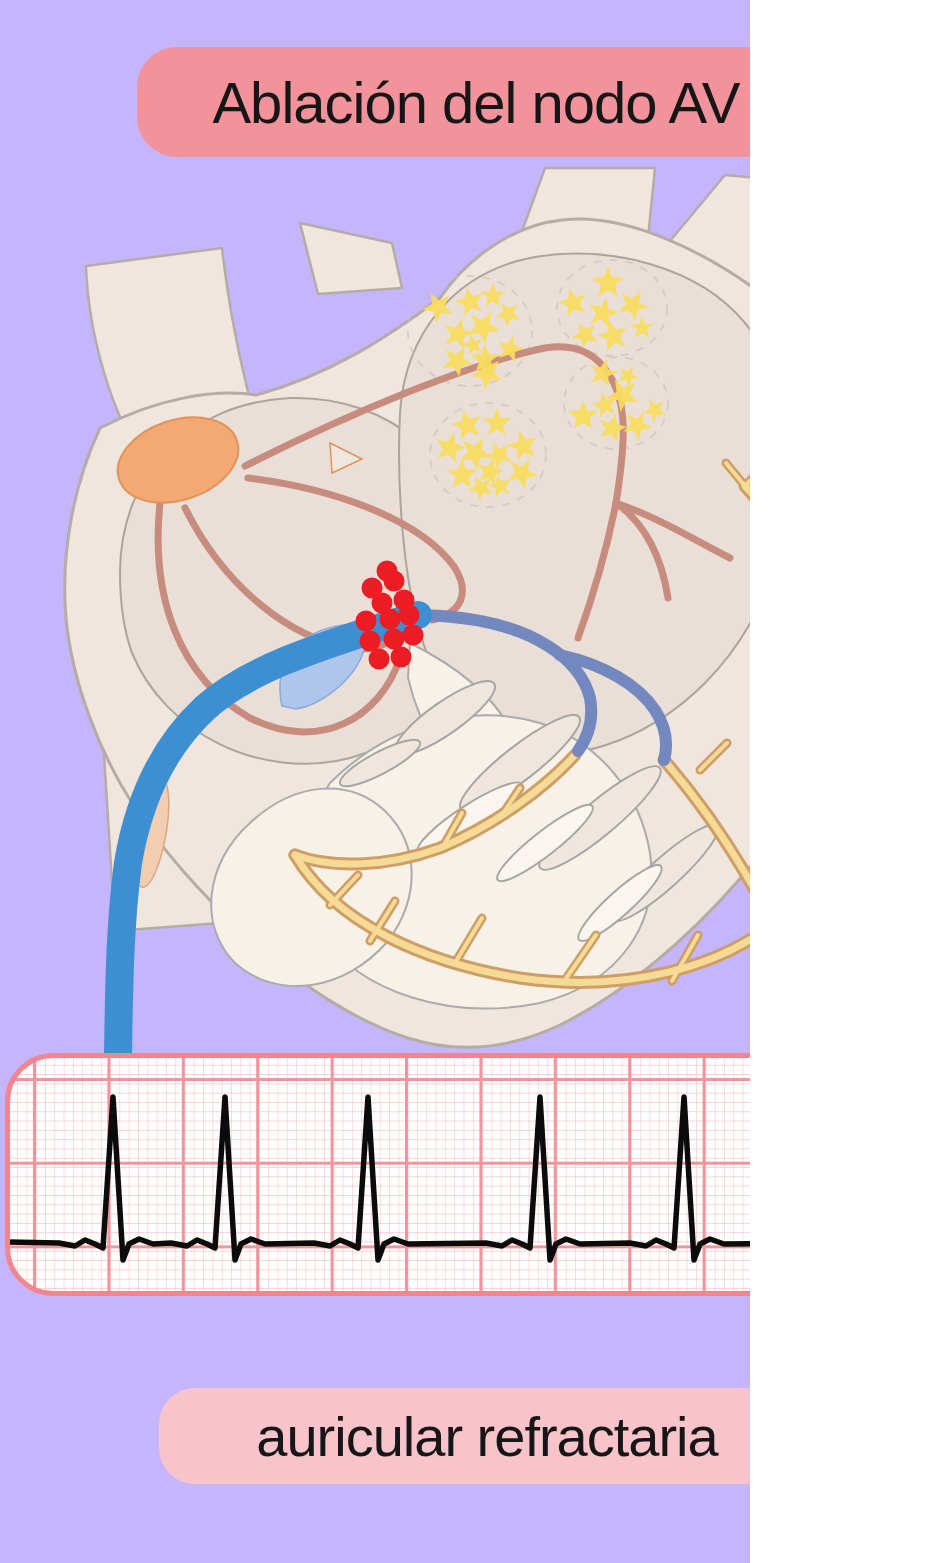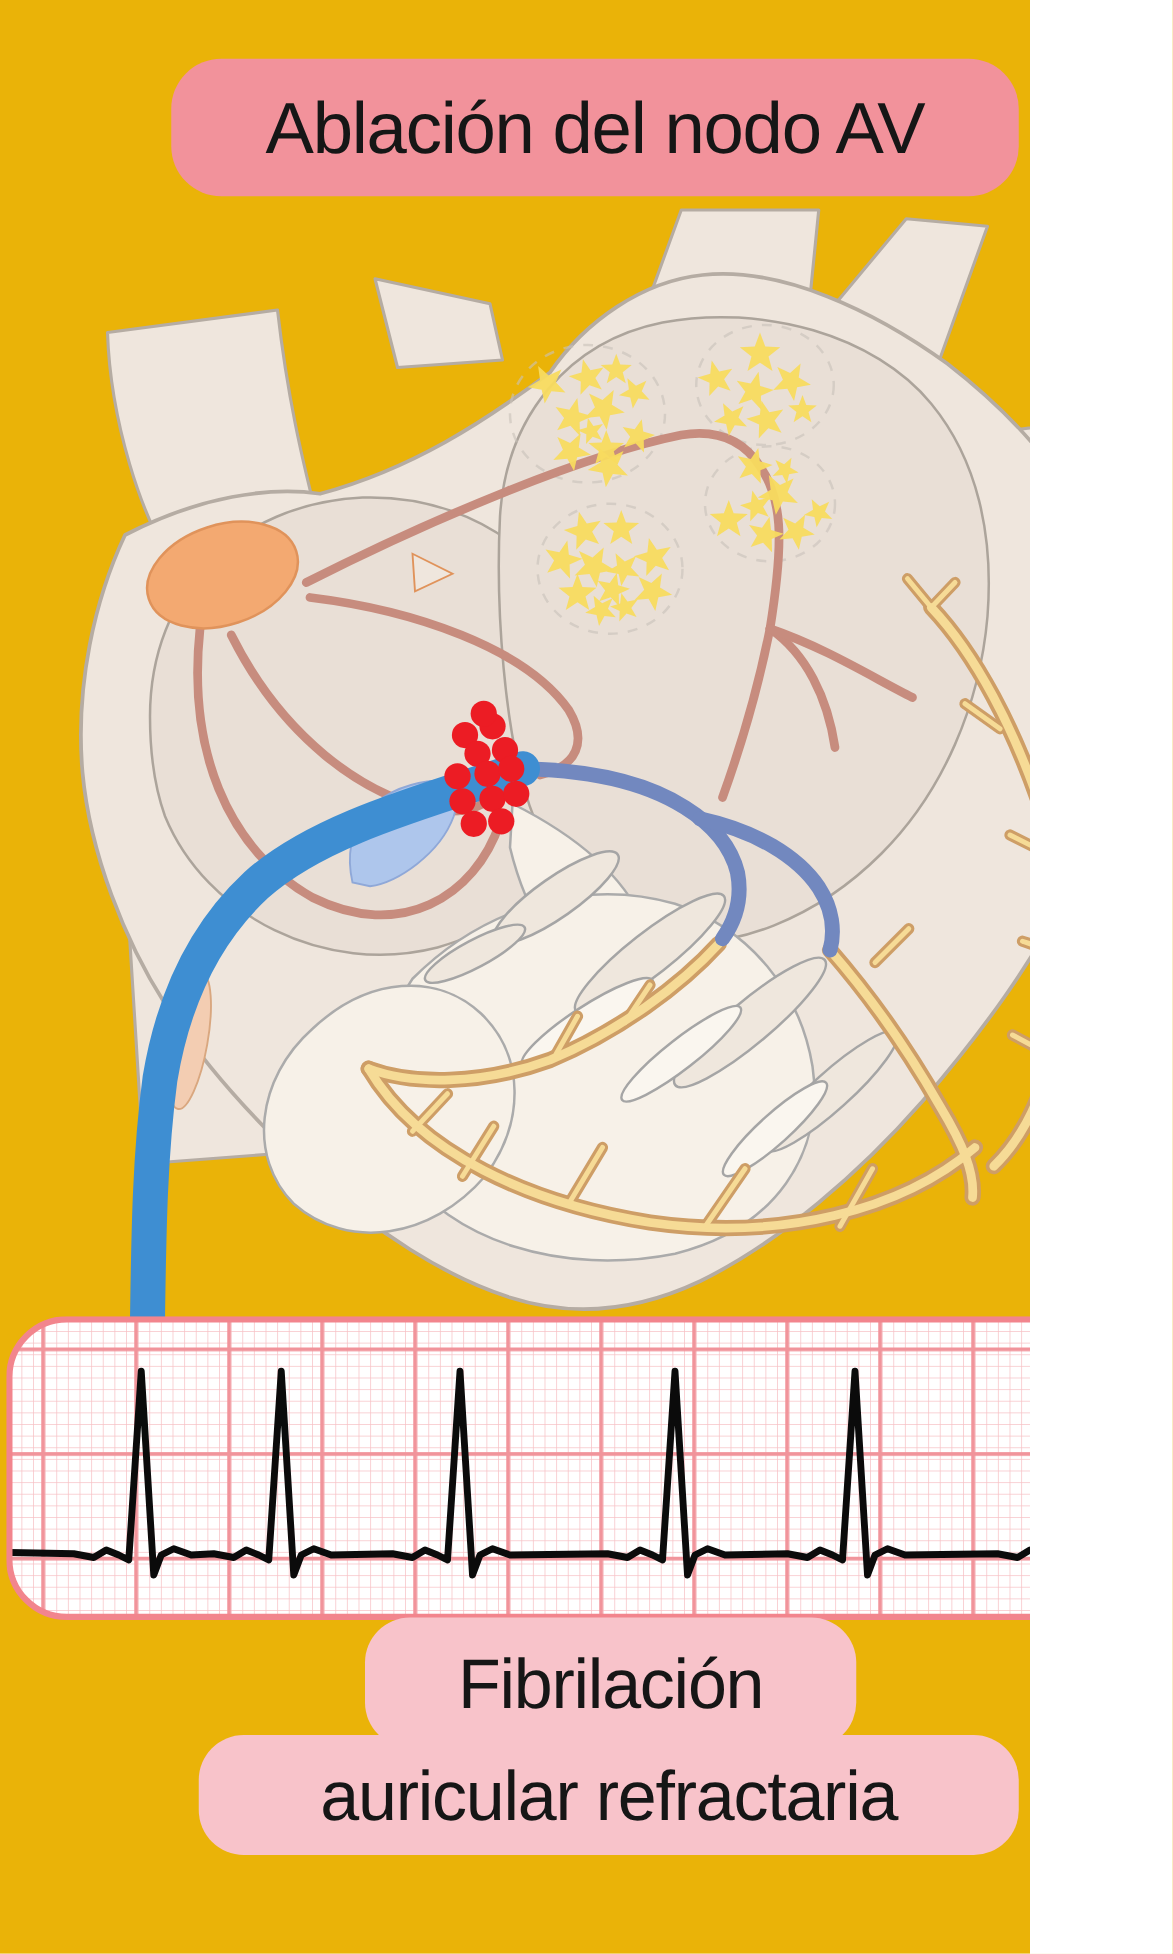--- a/index.html
+++ b/index.html
@@ -1,17 +1,17 @@
 <!DOCTYPE html>
 <html style="--text: #161616; --banner-bg: #F2929B; --caption-bg: #F8C3CA; --heart-fill: #EFE6DD; --heart-outline: #B5ACA3; --chamber-fill: #E9DFD6; --chamber-outline: #ACA49B; --cavity-fill: #F7F1E8; --cavity-outline: #ABABAB; --sa-node: #F3A971; --conduction: #C78C7E; --star: #F8DB5F; --lesion: #EC1C24; --catheter: #3E8ED2; --av-highlight: #AEC6EC; --his-bundle: #7288BF; --purkinje: #F6DB96; --purkinje-outline: #CE9E66; --ecg-minor: #F7C2C6; --ecg-major: #F1949B; --ecg-border: #F2858D; --ecg-trace: #0B0B0B;"><head>
 <meta charset="utf-8">
 <style>
   html,body{margin:0;padding:0;background:#ffffff;}
   .stage{
-    position:relative;width:824px;height:1563px;background:#eab308;overflow:hidden;
+    position:relative;width:750px;height:1563px;background:#c4b5fd;overflow:hidden;
     font-family:"Liberation Sans",sans-serif;color:var(--text,#161616);
   }
   .banner{
     position:absolute;left:137px;top:47px;width:678px;height:110px;
     background:var(--banner-bg,#F2929B);border-radius:40px;
     display:flex;align-items:center;justify-content:center;
   }
   .banner span{font-size:58px;letter-spacing:-1px;white-space:nowrap;}
   .heart-svg{position:absolute;left:0;top:163px;}
   .ecg-svg{position:absolute;left:5px;top:1053px;}
@@ -251,20 +251,17 @@
     <g clip-path="url(#ecg-clip)">
       <rect x="0" y="0" width="922" height="243" fill="#ffffff"></rect>
       <rect x="0" y="0" width="922" height="243" fill="url(#grid-minor)"></rect>
       <rect x="0" y="0" width="922" height="243" fill="url(#grid-major-v)"></rect>
       <rect x="0" y="0" width="922" height="243" fill="url(#grid-major-h)"></rect>
       <path id="ecg-trace" style="fill: none; stroke: var(--ecg-trace); stroke-linejoin: round; stroke-linecap: round; stroke-width: 5.5;" d="M 3 189 L 54 190 L 70 193 L 80 187 L 90 191 L 98 195 L 108 44 L 118 207 L 124 191 L 134 186 L 148 191 L 166 190 L 182 193 L 192 187 L 202 191 L 210 195 L 220 44 L 230 207 L 236 191 L 246 186 L 260 191 L 309 190 L 325 193 L 335 187 L 345 191 L 353 195 L 363 44 L 373 207 L 379 191 L 389 186 L 403 191 L 481 190 L 497 193 L 507 187 L 517 191 L 525 195 L 535 44 L 545 207 L 551 191 L 561 186 L 575 191 L 625 190 L 641 193 L 651 187 L 661 191 L 669 195 L 679 44 L 689 207 L 695 191 L 705 186 L 719 191 L 793 190 L 809 193 L 819 187 L 829 191 L 837 195 L 847 44 L 857 207 L 863 191 L 873 186 L 887 191 L 918 189"></path>
     </g>
     <rect x="2.5" y="2.5" width="917" height="238" rx="46" style="fill:none;stroke:var(--ecg-border);stroke-width:5;"></rect>
   </svg>
 
-  <div class="cap cap-a">
-    <span>Fibrilación</span>
-  </div>
   <div class="cap cap-b">
     <span>auricular refractaria</span>
   </div>
 
 </div>
 
 </body></html>

